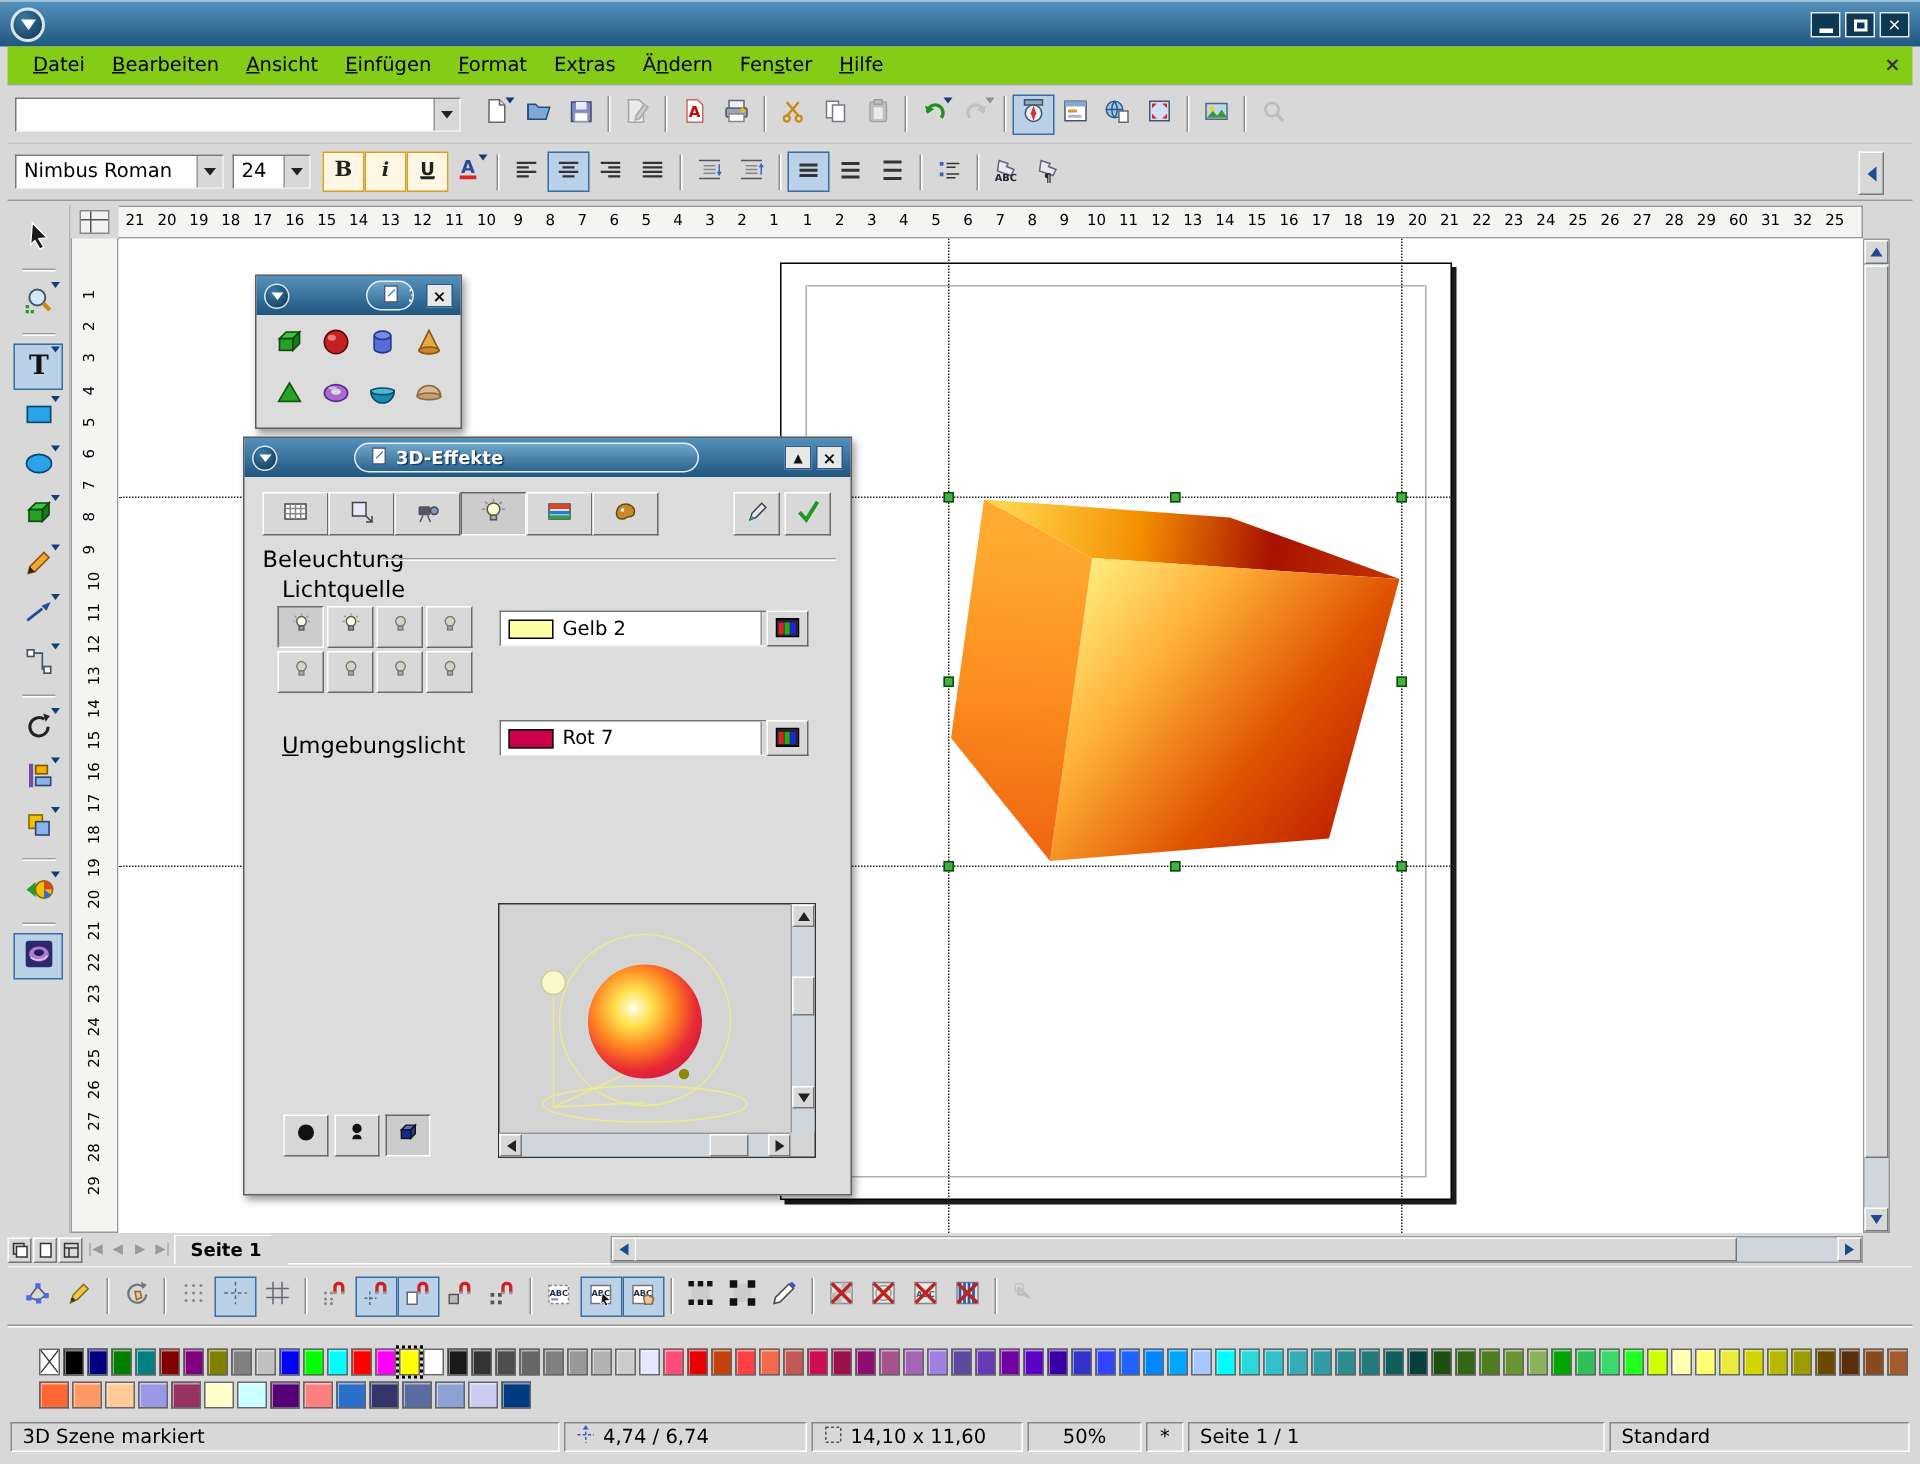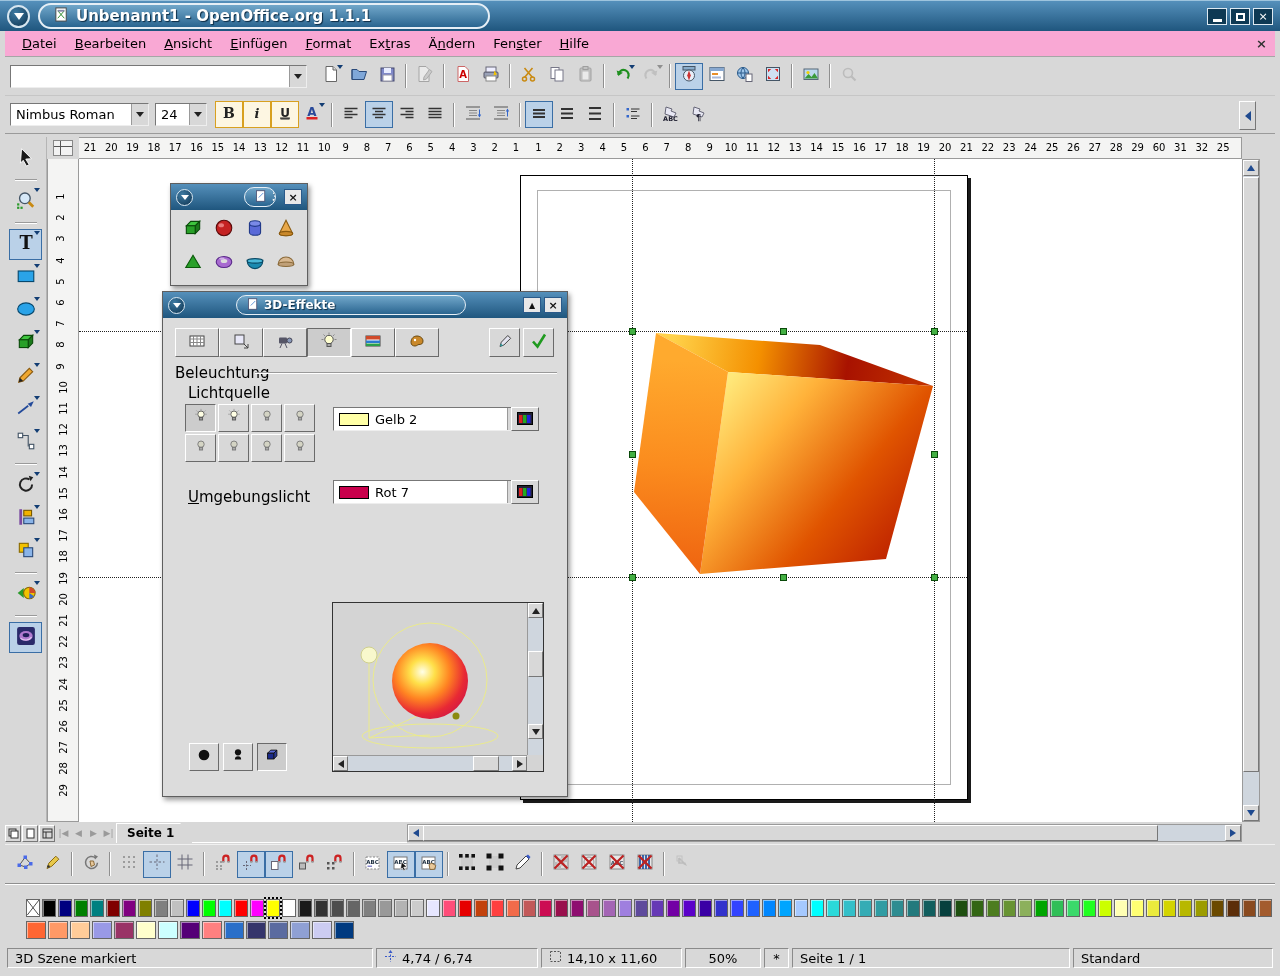--- a/index.html
+++ b/index.html
@@ -20,21 +20,21 @@
               border:2px solid #e6eff6;background:linear-gradient(#71a7ca,#2a6590);
               display:flex;align-items:center;padding:0 14px;gap:7px;overflow:hidden;}
   .title-text{font-size:15px;font-weight:bold;color:#fff;text-shadow:1px 1px 1px #0d2c44;white-space:nowrap;}
   .winbtns{position:absolute;right:7px;top:7px;display:flex;gap:3px;}
   .wbtn{width:20px;height:17px;background:#0e3954;border:1px solid #dfeaf2;color:#fff;
         display:flex;align-items:center;justify-content:center;font-size:11px;line-height:1;}
   .wbtn .minbar{width:9px;height:3px;background:#fff;margin-top:8px;}
   .wbtn .maxbox{width:9px;height:8px;border:2px solid #fff;}
 
   
-  .menubar{left:5px;top:31px;width:1270px;height:26px;background:#f9a8d4;border-bottom:1px solid #a6a6a6;
+  .menubar{left:5px;top:31px;width:1270px;height:26px;background:#84cc16;border-bottom:1px solid #a6a6a6;
            display:flex;align-items:center;font-size:13px;padding-left:8px;}
   .menu-item{padding:0 9px;cursor:default;}
   .u{text-decoration:underline;}
   .menu-close{margin-left:auto;margin-right:8px;color:#333;font-size:13px;font-weight:bold;}
 
   
   .toolbar{left:5px;top:57px;width:1270px;height:39px;display:flex;align-items:center;padding-left:5px;
            background:#d8d8d8;border-bottom:1px solid #c6c6c6;}
   .toolbar.row2{top:96px;height:38px;border-bottom:1px solid #9a9a9a;}
   .tbtn{width:28px;height:27px;display:flex;align-items:center;justify-content:center;position:relative;flex:0 0 auto;}
@@ -172,28 +172,20 @@
 </style>
 </head>
 <body>
 
 <div class="app">
 
   <div class="abs titlebar">
     <div class="sysbtn">
         <span class="tri"></span>
       </div>
-    <div class="title-pill">
-      <span><svg width="15" height="15" viewBox="0 0 16 16">
-            <rect x="2" y="1" width="11" height="14" fill="#fff" stroke="#444"></rect>
-            <path d="M4 4l7 8M11 4L4 12" stroke="#2a8a2a"></path>
-            <rect x="4" y="3" width="7" height="2" fill="#88a"></rect>
-          </svg></span>
-      <span class="title-text">Unbenannt1 - OpenOffice.org 1.1.1</span>
-    </div>
     <div class="winbtns">
       <div class="wbtn">
           <span class="minbar"></span>
         </div>
       <div class="wbtn">
           <span class="maxbox"></span>
         </div>
       <div class="wbtn">
           <span>×</span>
         </div>

